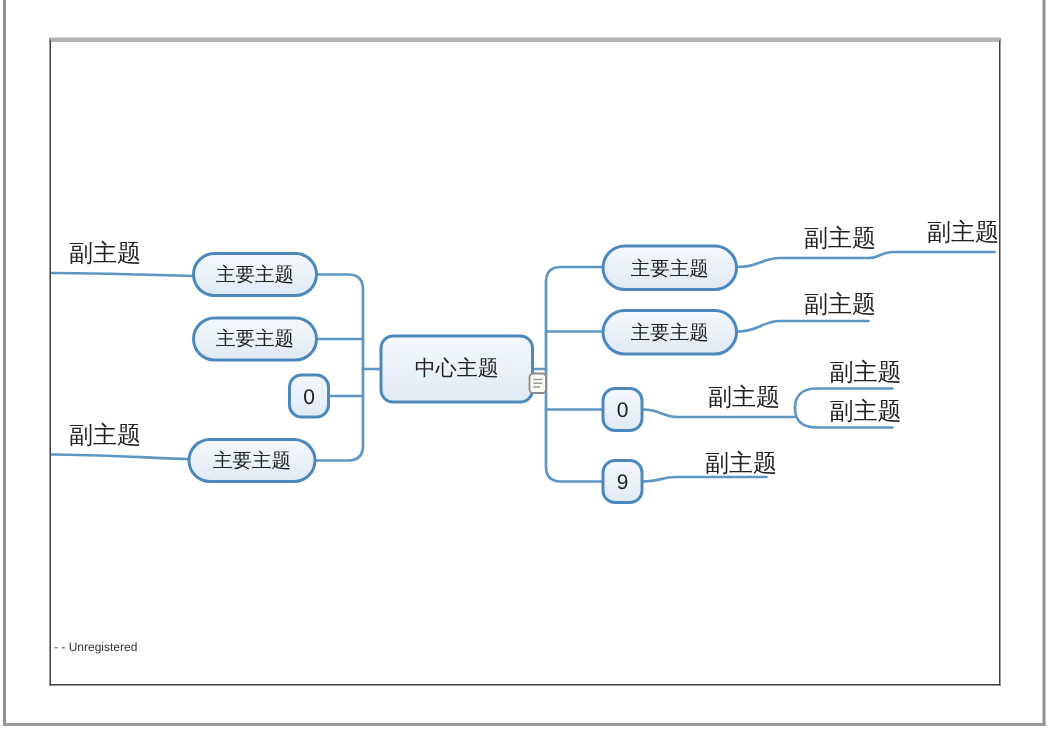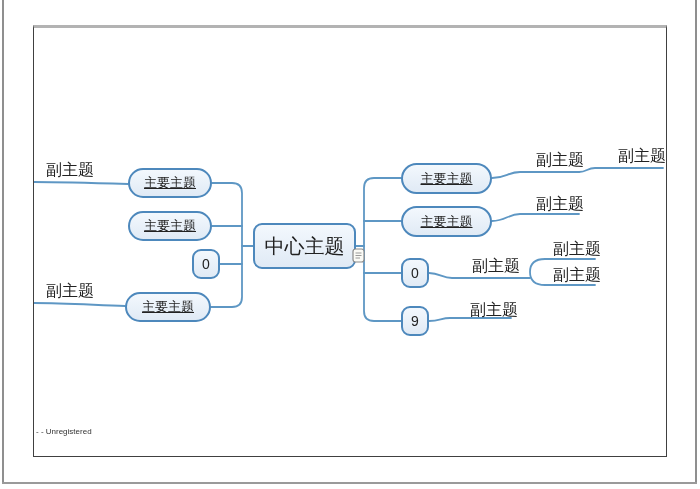--- a/index.html
+++ b/index.html
@@ -19,23 +19,23 @@
   }
   .map{position:absolute;left:0;top:0;width:634px;height:430px;}
   svg.wires{position:absolute;left:0;top:0;width:634px;height:430px;}
   .wire{stroke:var(--line,#5e97c4);stroke-width:1.8;fill:none;stroke-linecap:round;}
   .node{
     position:absolute;display:flex;align-items:center;justify-content:center;
     background:linear-gradient(180deg,var(--node-fill-top,#f3f8fd),var(--node-fill-bottom,#e0eaf5));
     border:2px solid var(--node-border,#4d88bc);
     box-sizing:border-box;color:var(--text,#222);cursor:default;white-space:nowrap;
   }
-  .node.main{border-radius:16px;font-size:13px;text-decoration:underline;}
+  .node.main{border-radius:16px;font-size:13px;}
   .node.num{border-radius:9px;font-size:14px;}
-  .node.center{border-radius:9px;font-size:20px;}
+  .node.center{border-radius:9px;font-size:14px;}
   .sub{
     position:absolute;font-size:16px;color:var(--text,#222);
     white-space:nowrap;cursor:default;line-height:12px;
   }
   .notes{position:absolute;left:318px;top:220px;width:13px;height:15px;}
   .status{
     position:absolute;left:2px;top:399px;font-size:8px;color:#333;
     letter-spacing:0px;
   }
 </style>

